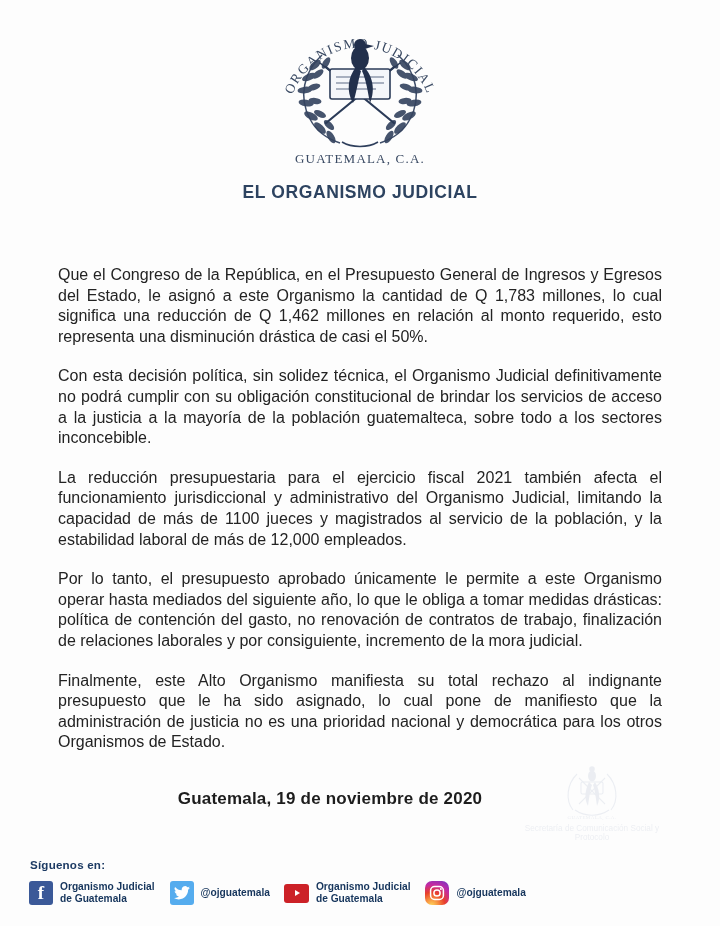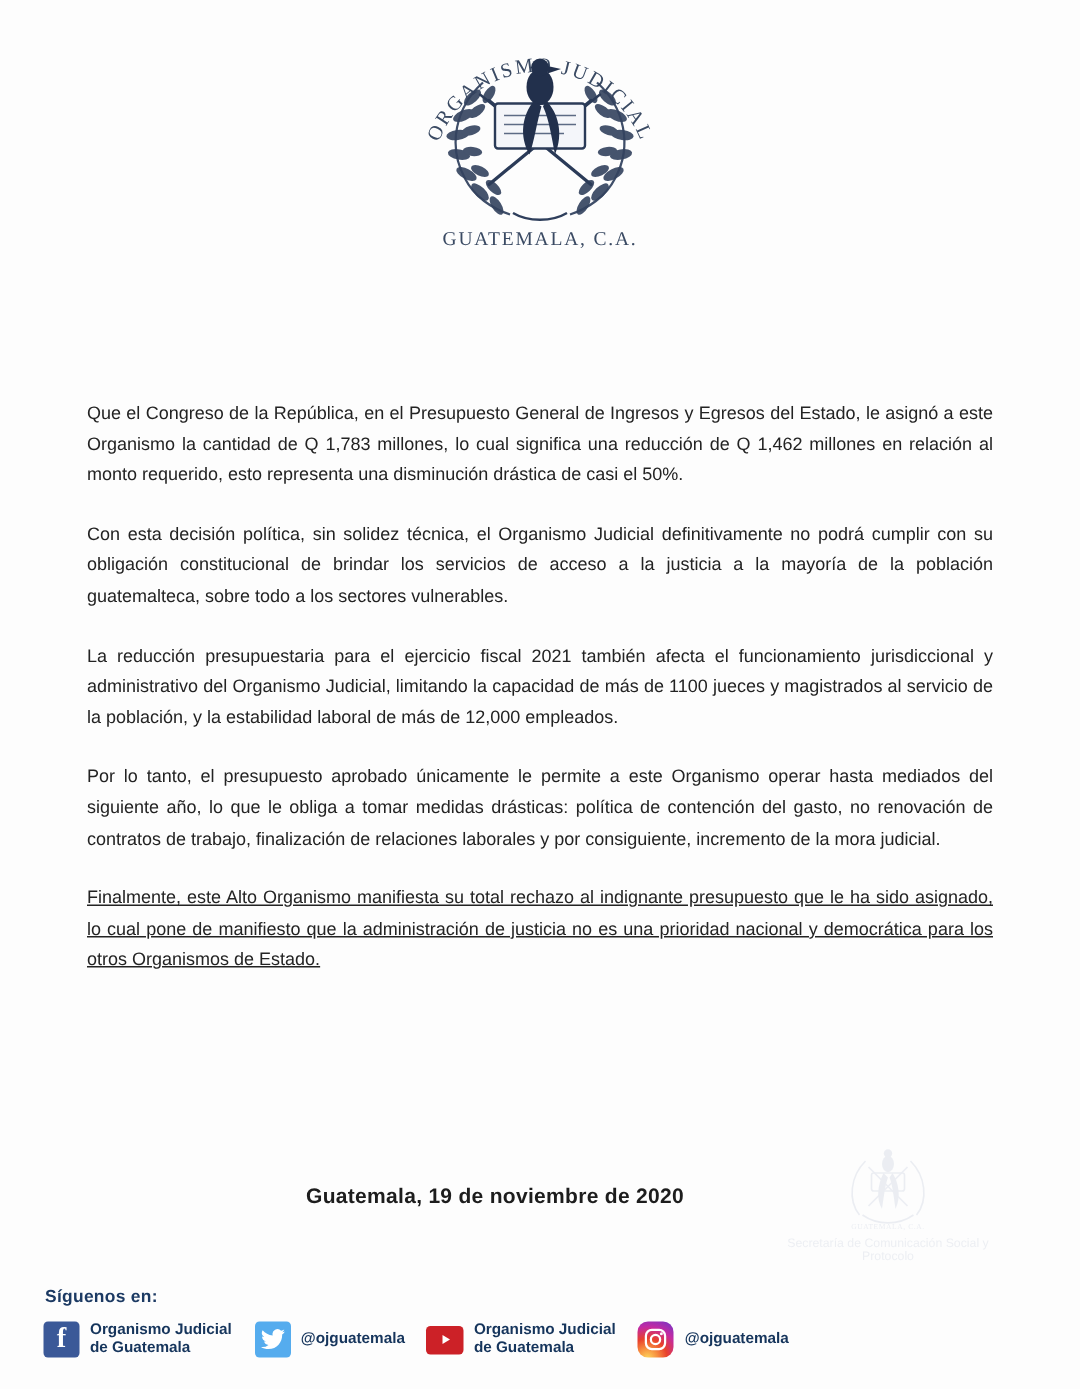--- a/index.html
+++ b/index.html
@@ -70,35 +70,35 @@
 
   
   .body-copy {
     position: absolute;
     top: 265px;
     left: 58px;
     width: 604px;
   }
   .para {
     margin: 0 0 19px 0;
-    font-size: 12px;
+    font-size: 16px;
     line-height: 20.6px;
     text-align: justify;
     color: #232323;
     font-family: "Liberation Sans", sans-serif;
   }
-  .para:last-child { margin-bottom: 0; text-decoration: underline; }
+  .para:last-child { margin-bottom: 0; }
 
   .dateline {
     position: absolute;
     top: 789px;
     left: 0;
     width: 660px;
     text-align: center;
-    font-size: 14px;
+    font-size: 17px;
     font-weight: bold;
     color: #1d1d1d;
     letter-spacing: 0.2px;
     font-family: "Liberation Sans", sans-serif;
   }
 
   
   .watermark {
     position: absolute;
     top: 762px;
@@ -287,25 +287,26 @@
           <path d="M96,56 C88,66 86,80 93,92 C96,84 98,70 101,60 Z"></path>
           <path d="M104,56 C112,64 116,78 110,92 C108,82 106,68 102,60 Z"></path>
         </g>
 
         <text x="100" y="152" text-anchor="middle" font-family="'Liberation Serif', serif" font-size="13" fill="#3a4a63" letter-spacing="1.2">GUATEMALA, C.A.</text>
       </svg>
     </div>
   </div>
 
   <div class="headings">
+    <div class="title-main">EL ORGANISMO JUDICIAL</div>
   </div>
 
   <div class="body-copy">
     <p class="para">Que el Congreso de la República, en el Presupuesto General de Ingresos y Egresos del Estado, le asignó a este Organismo la cantidad de Q 1,783 millones, lo cual significa una reducción de Q 1,462 millones en relación al monto requerido, esto representa una disminución drástica de casi el 50%.</p>
-    <p class="para">Con esta decisión política, sin solidez técnica, el Organismo Judicial definitivamente no podrá cumplir con su obligación constitucional de brindar los servicios de acceso a la justicia a la mayoría de la población guatemalteca, sobre todo a los sectores vulnerables.</p>
+    <p class="para">Con esta decisión política, sin solidez técnica, el Organismo Judicial definitivamente no podrá cumplir con su obligación constitucional de brindar los servicios de acceso a la justicia a la mayoría de la población guatemalteca, sobre todo a los sectores inconcebible.</p>
     <p class="para">La reducción presupuestaria para el ejercicio fiscal 2021 también afecta el funcionamiento jurisdiccional y administrativo del Organismo Judicial, limitando la capacidad de más de 1100 jueces y magistrados al servicio de la población, y la estabilidad laboral de más de 12,000 empleados.</p>
     <p class="para">Por lo tanto, el presupuesto aprobado únicamente le permite a este Organismo operar hasta mediados del siguiente año, lo que le obliga a tomar medidas drásticas: política de contención del gasto, no renovación de contratos de trabajo, finalización de relaciones laborales y por consiguiente, incremento de la mora judicial.</p>
     <p class="para">Finalmente, este Alto Organismo manifiesta su total rechazo al indignante presupuesto que le ha sido asignado, lo cual pone de manifiesto que la administración de justicia no es una prioridad nacional y democrática para los otros Organismos de Estado.</p>
   </div>
 
   <div class="dateline">Guatemala, 19 de noviembre de 2020</div>
 
   <div class="watermark">
     <svg class="wm-seal" width="66" height="60" viewBox="0 0 66 60" aria-hidden="true">
       <g stroke="#c3cbdb" stroke-width="1.1" fill="none">

